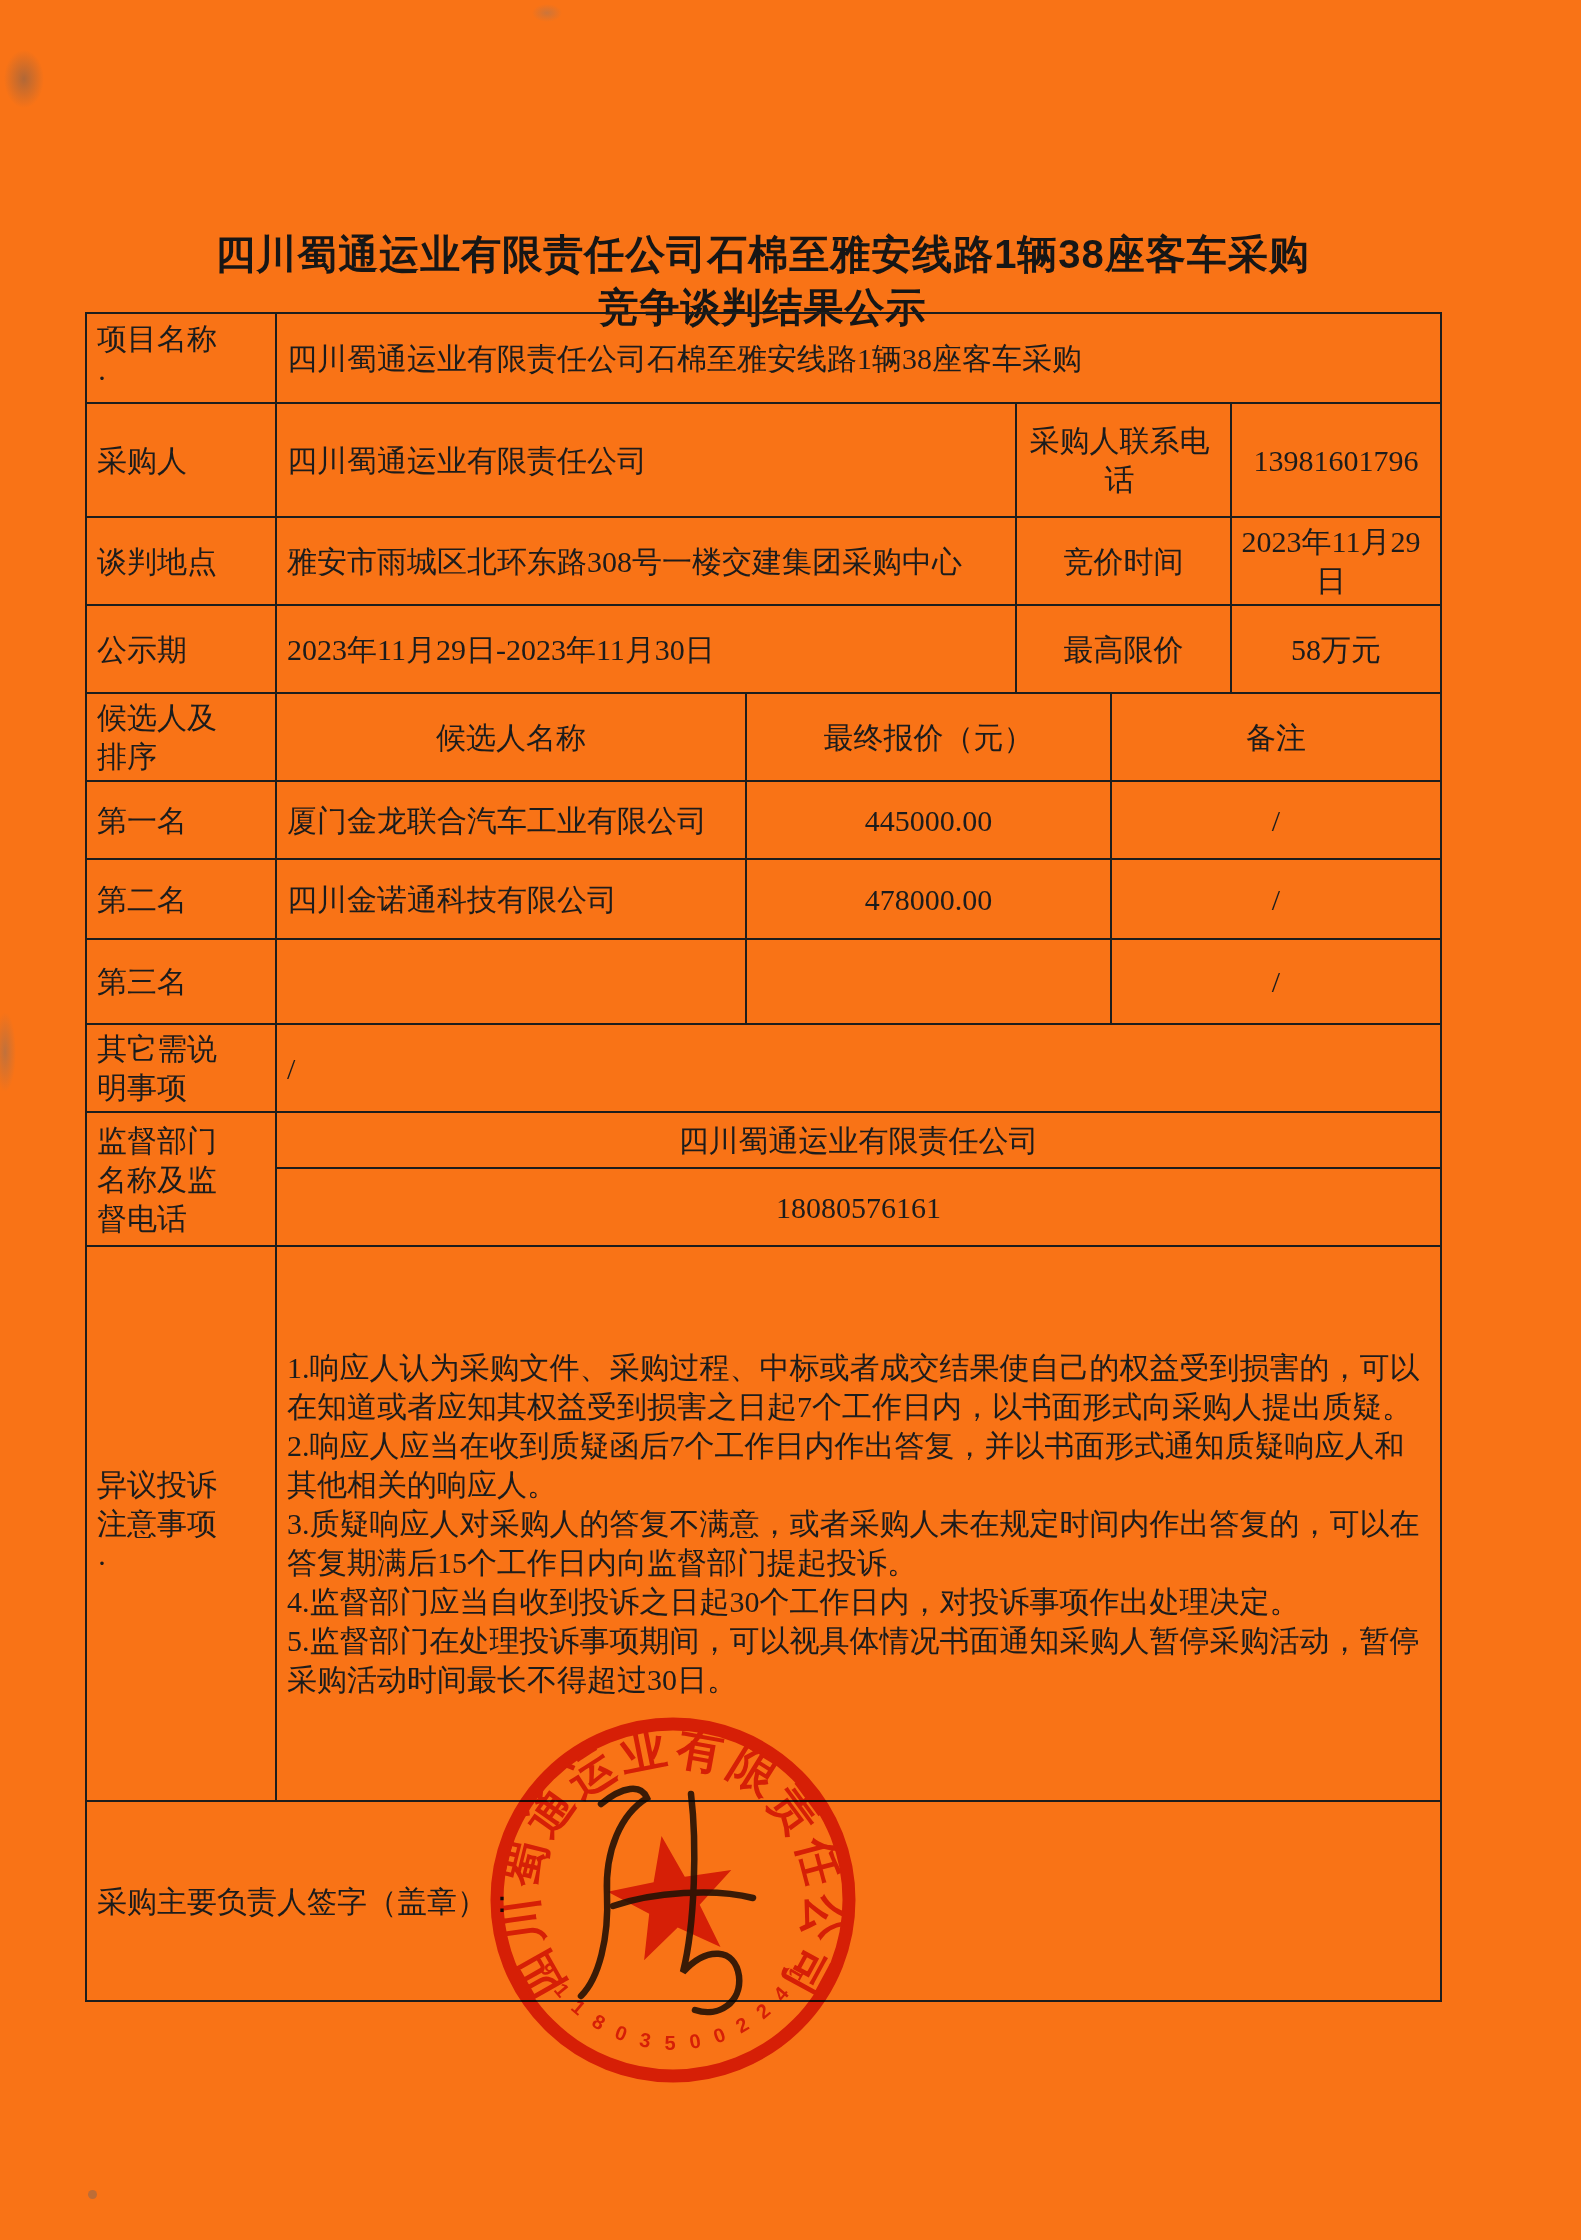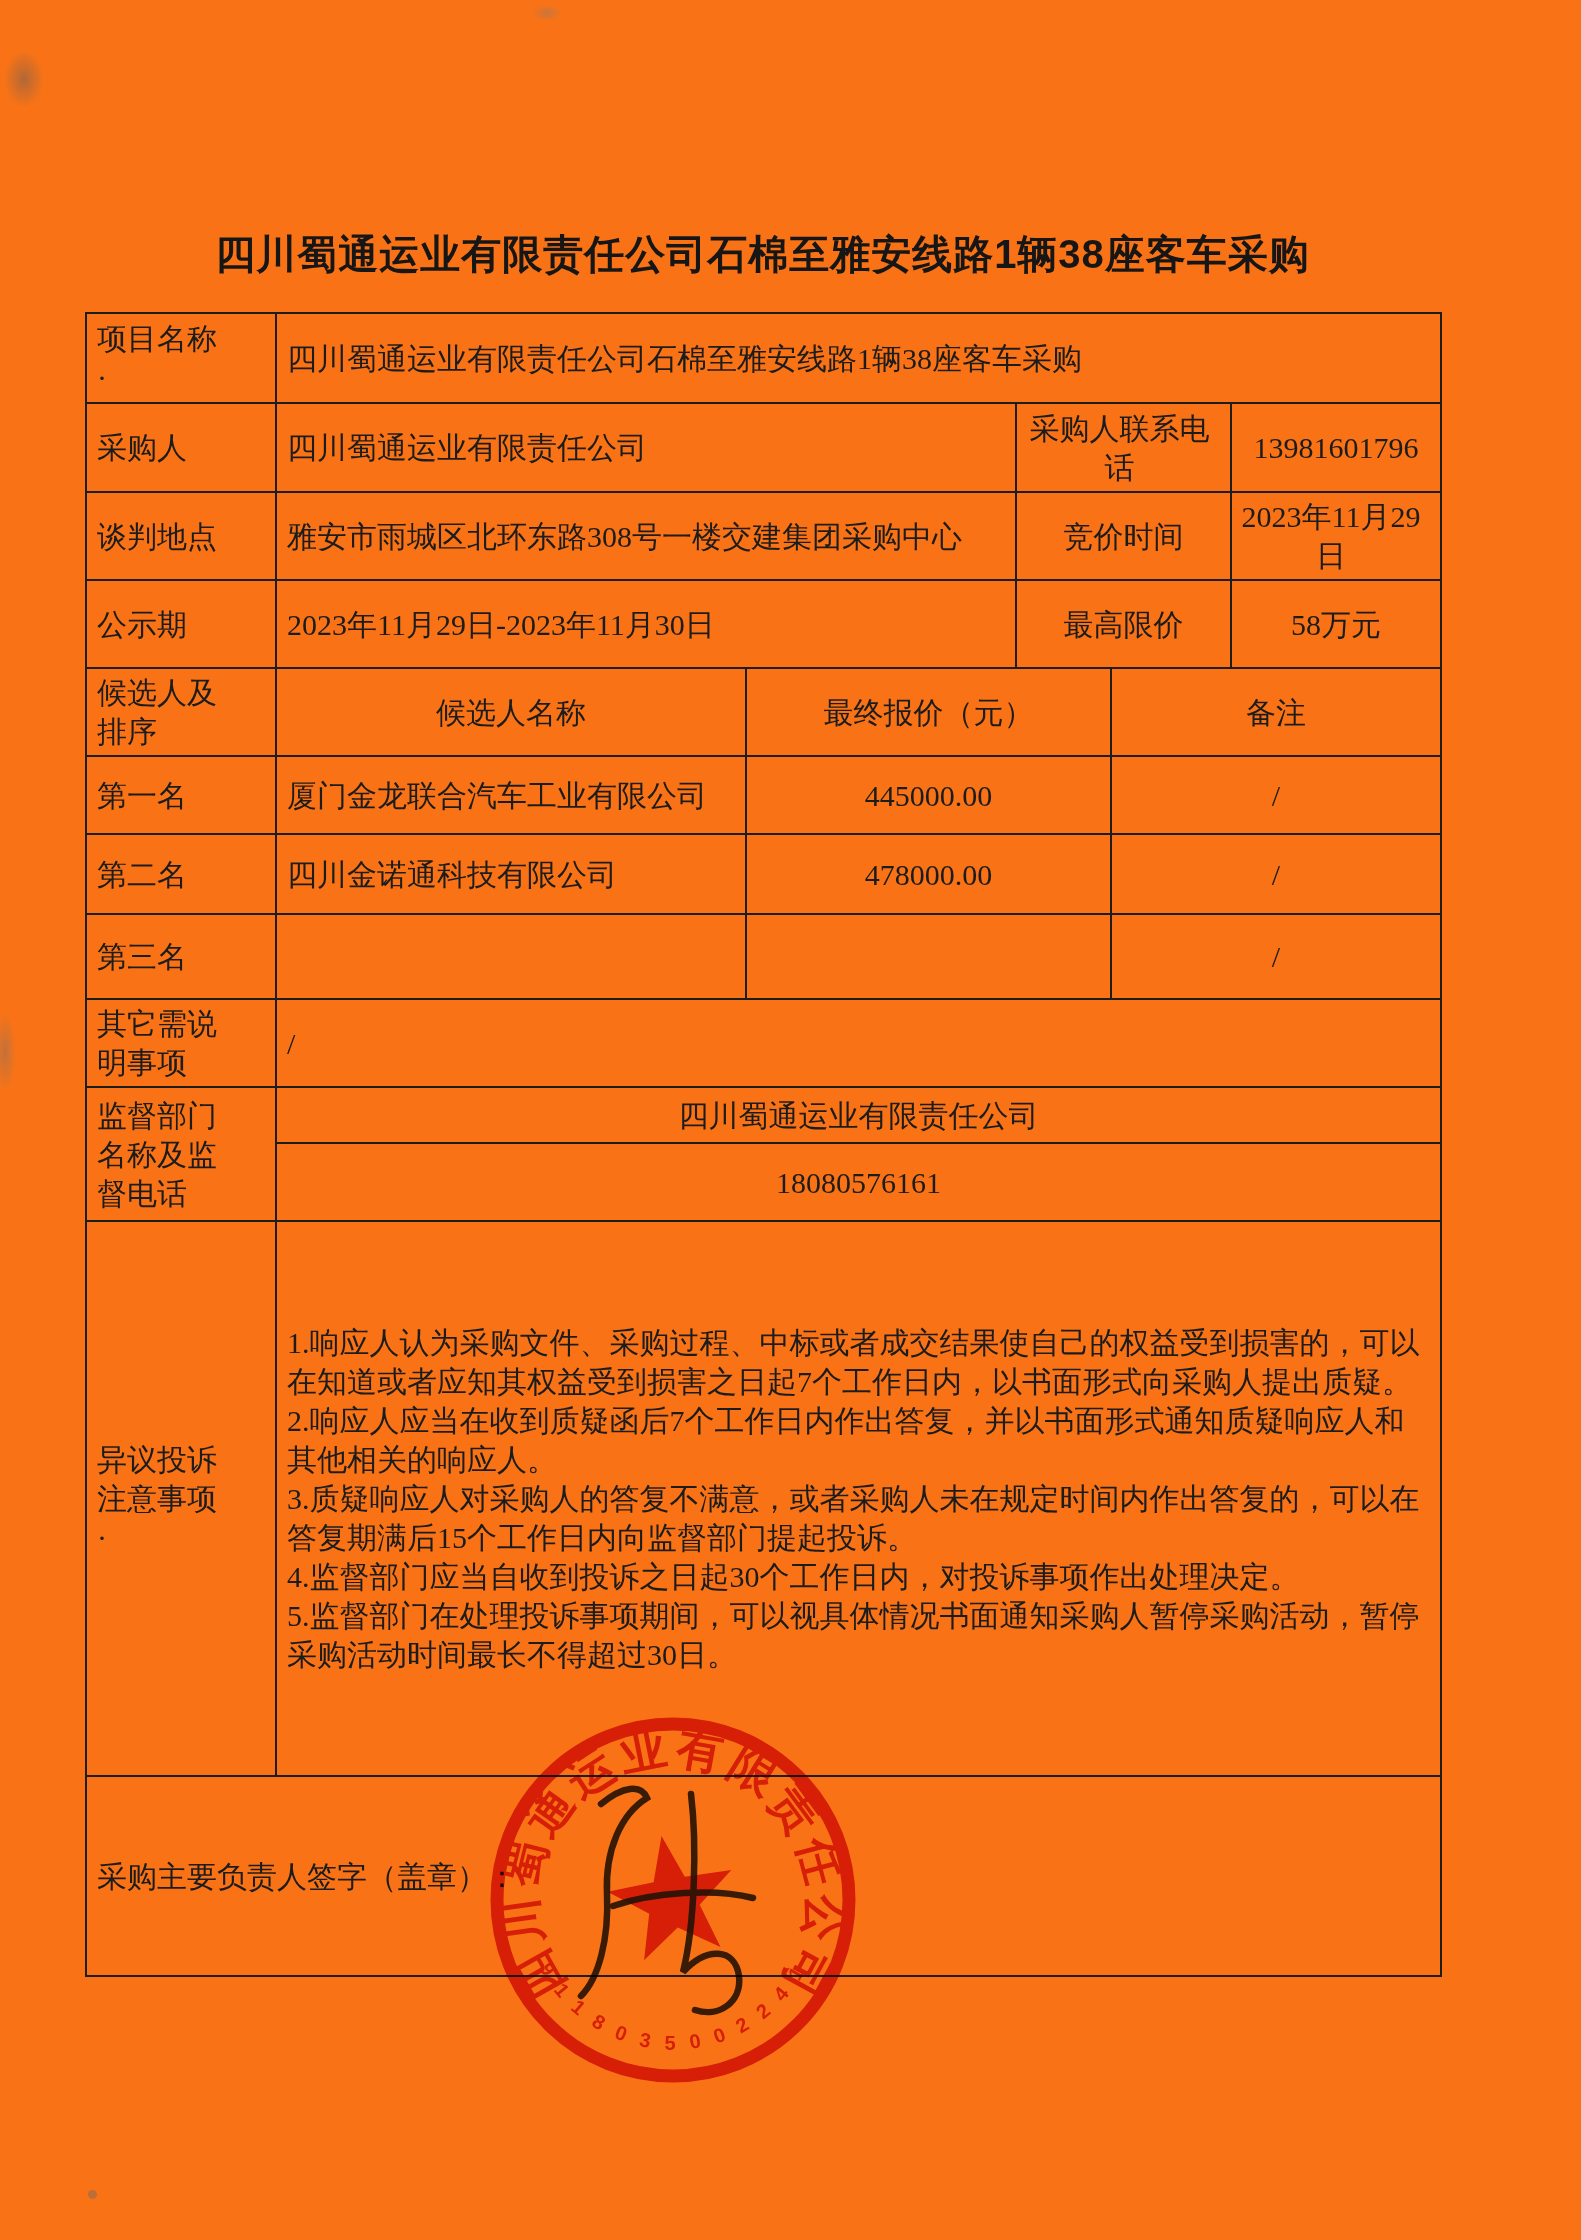--- a/index.html
+++ b/index.html
@@ -44,40 +44,41 @@
 
 <div class="page">
 
   <div class="smudge sm1"></div>
   <div class="smudge sm2"></div>
   <div class="smudge sm3"></div>
   <div class="smudge sm4"></div>
 
   <div class="doc-title">
     <div>四川蜀通运业有限责任公司石棉至雅安线路1辆38座客车采购</div>
+    <div>竞争谈判结果公示</div>
   </div>
 
   <table class="main">
     <colgroup>
       <col style="width:190px">
         <col style="width:470px">
         <col style="width:270px">
       <col style="width:95px">
         <col style="width:120px">
         <col style="width:210px">
     </colgroup>
 
     <tbody>
         <tr style="height:90px">
       <td class="lbl">项目名称
 ·</td>
       <td class="val" colspan="5">四川蜀通运业有限责任公司石棉至雅安线路1辆38座客车采购</td>
     </tr>
 
-    <tr style="height:89px">
+    <tr style="height:114px">
       <td class="lbl">采购人</td>
       <td class="val" colspan="2">四川蜀通运业有限责任公司</td>
       <td class="ctr lbl" colspan="2" style="padding-left:4px;padding-right:12px">采购人联系电
 话</td>
       <td class="ctr">13981601796</td>
     </tr>
 
     <tr style="height:88px">
       <td class="lbl">谈判地点</td>
       <td class="val" colspan="2">雅安市雨城区北环东路308号一楼交建集团采购中心</td>

